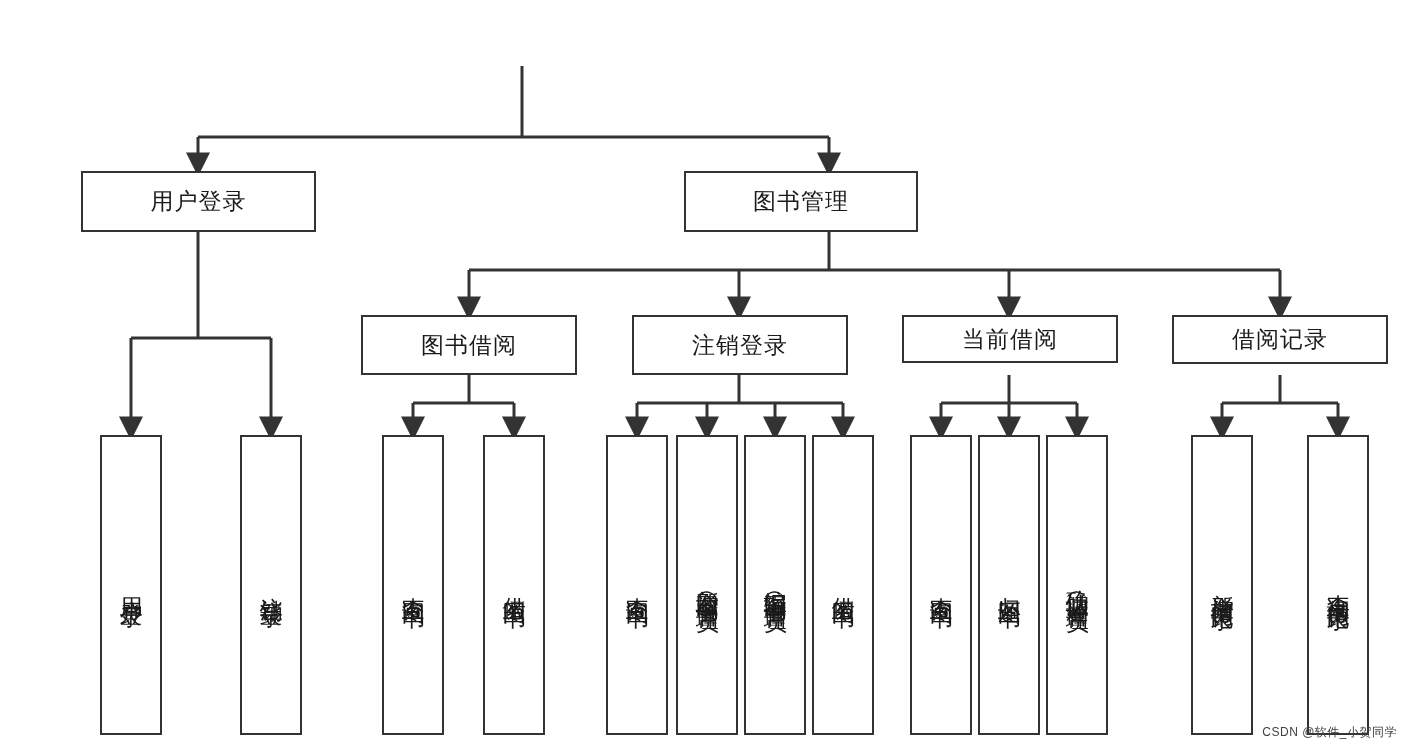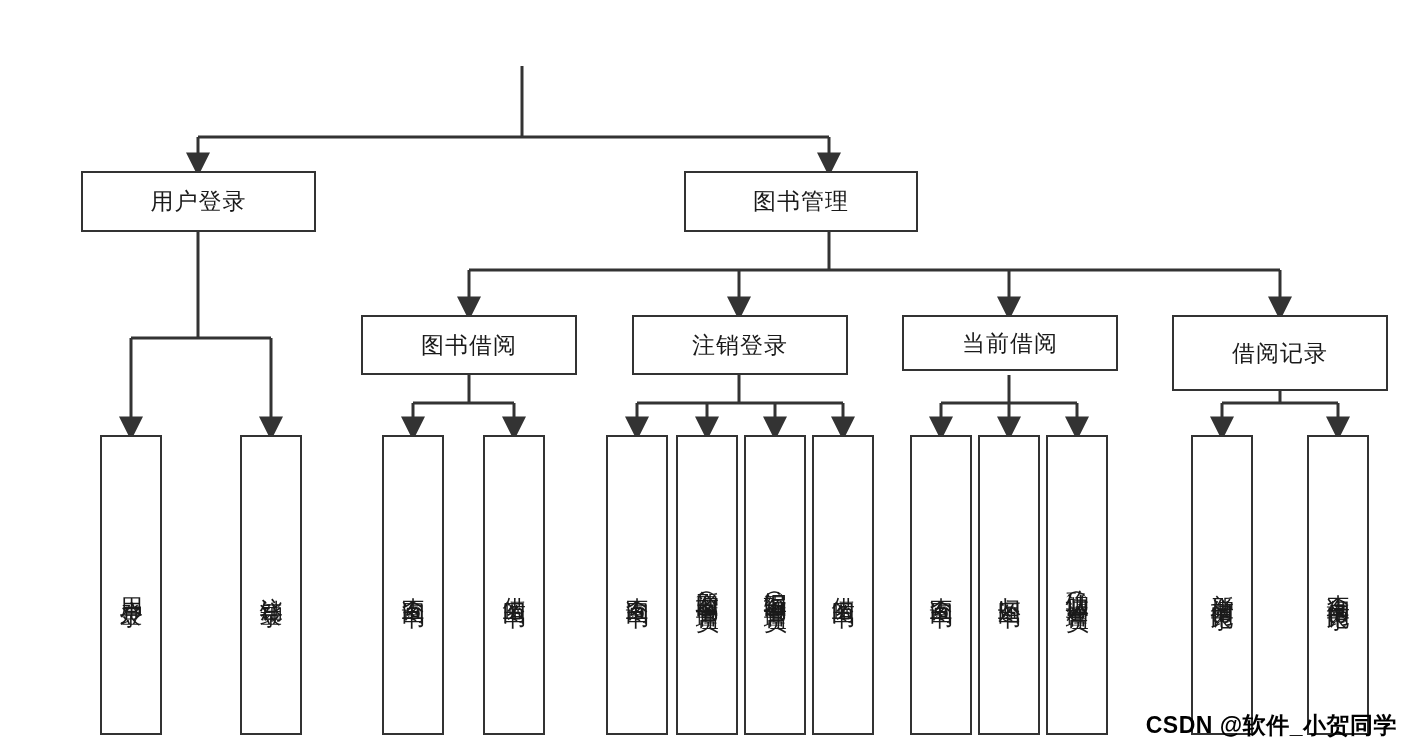--- a/index.html
+++ b/index.html
@@ -53,25 +53,24 @@
   }
   .node.vert > span {
     writing-mode: vertical-rl;
     text-orientation: upright;
     display: block;
   }
   .watermark {
     position: absolute;
     right: 8px;
     bottom: 6px;
-    font-size: 23px;
-    color: #000000;
+    font-size: 12px;
+    color: #404040;
     white-space: nowrap;
     letter-spacing: 0.5px;
-    font-weight: bold;
   }
 </style>
 </head>
 <body>
 
 <div id="canvas">
 
   <svg id="edges" viewBox="0 0 1405 747" xmlns="http://www.w3.org/2000/svg">
     <defs>
       <marker id="arrow" markerWidth="12" markerHeight="12" refX="1.2" refY="4" orient="auto" markerUnits="strokeWidth">
@@ -129,24 +128,24 @@
   <div class="node horiz" style="left:684px; top:171px; width:234px; height:61px;">
     <span>图书管理</span>
   </div>
 
   <div class="node horiz" style="left:361px; top:315px; width:216px; height:60px;">
     <span>图书借阅</span>
   </div>
   <div class="node horiz" style="left:632px; top:315px; width:216px; height:60px;">
     <span>注销登录</span>
   </div>
-  <div class="node horiz" style="left:902px; top:315px; width:216px; height:56px;">
+  <div class="node horiz" style="left:902px; top:315px; width:216px; height:48px;">
     <span>当前借阅</span>
   </div>
-  <div class="node horiz" style="left:1172px; top:315px; width:216px; height:76px;">
+  <div class="node horiz" style="left:1172px; top:315px; width:216px; height:49px;">
     <span>借阅记录</span>
   </div>
 
   <div class="node vert" style="left:100px; top:435px; width:62px; height:300px;">
     <span>用户登录</span>
   </div>
   <div class="node vert" style="left:240px; top:435px; width:62px; height:300px;">
     <span>注销登录</span>
   </div>
 

